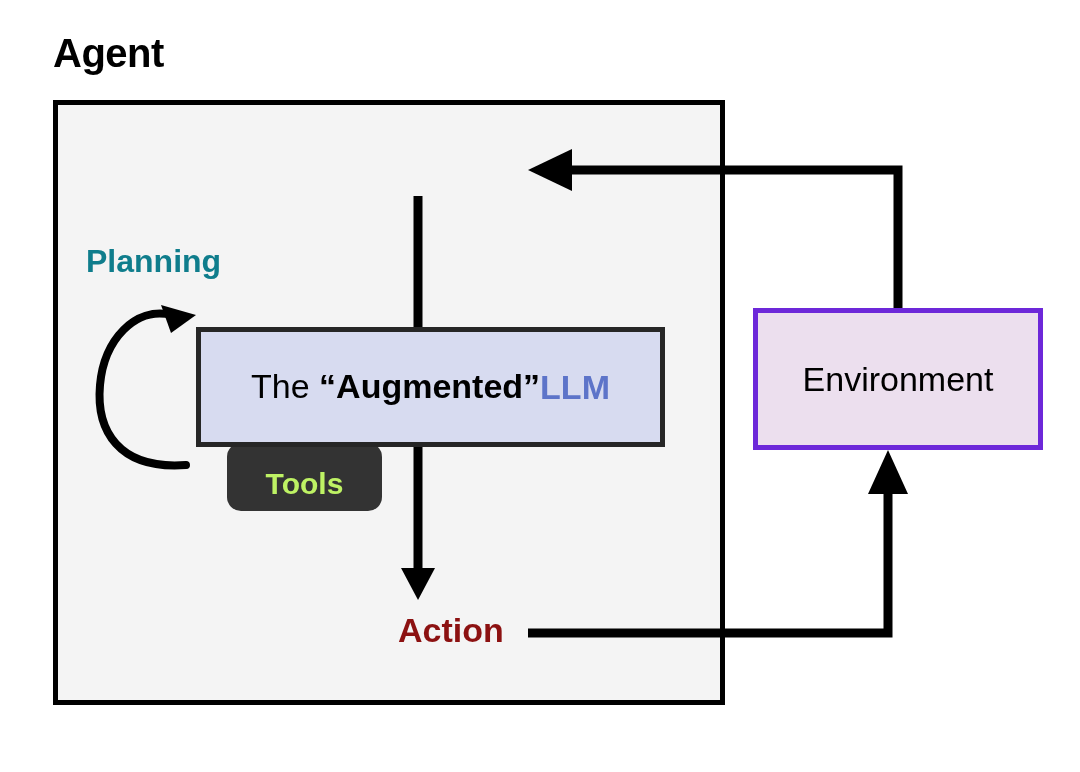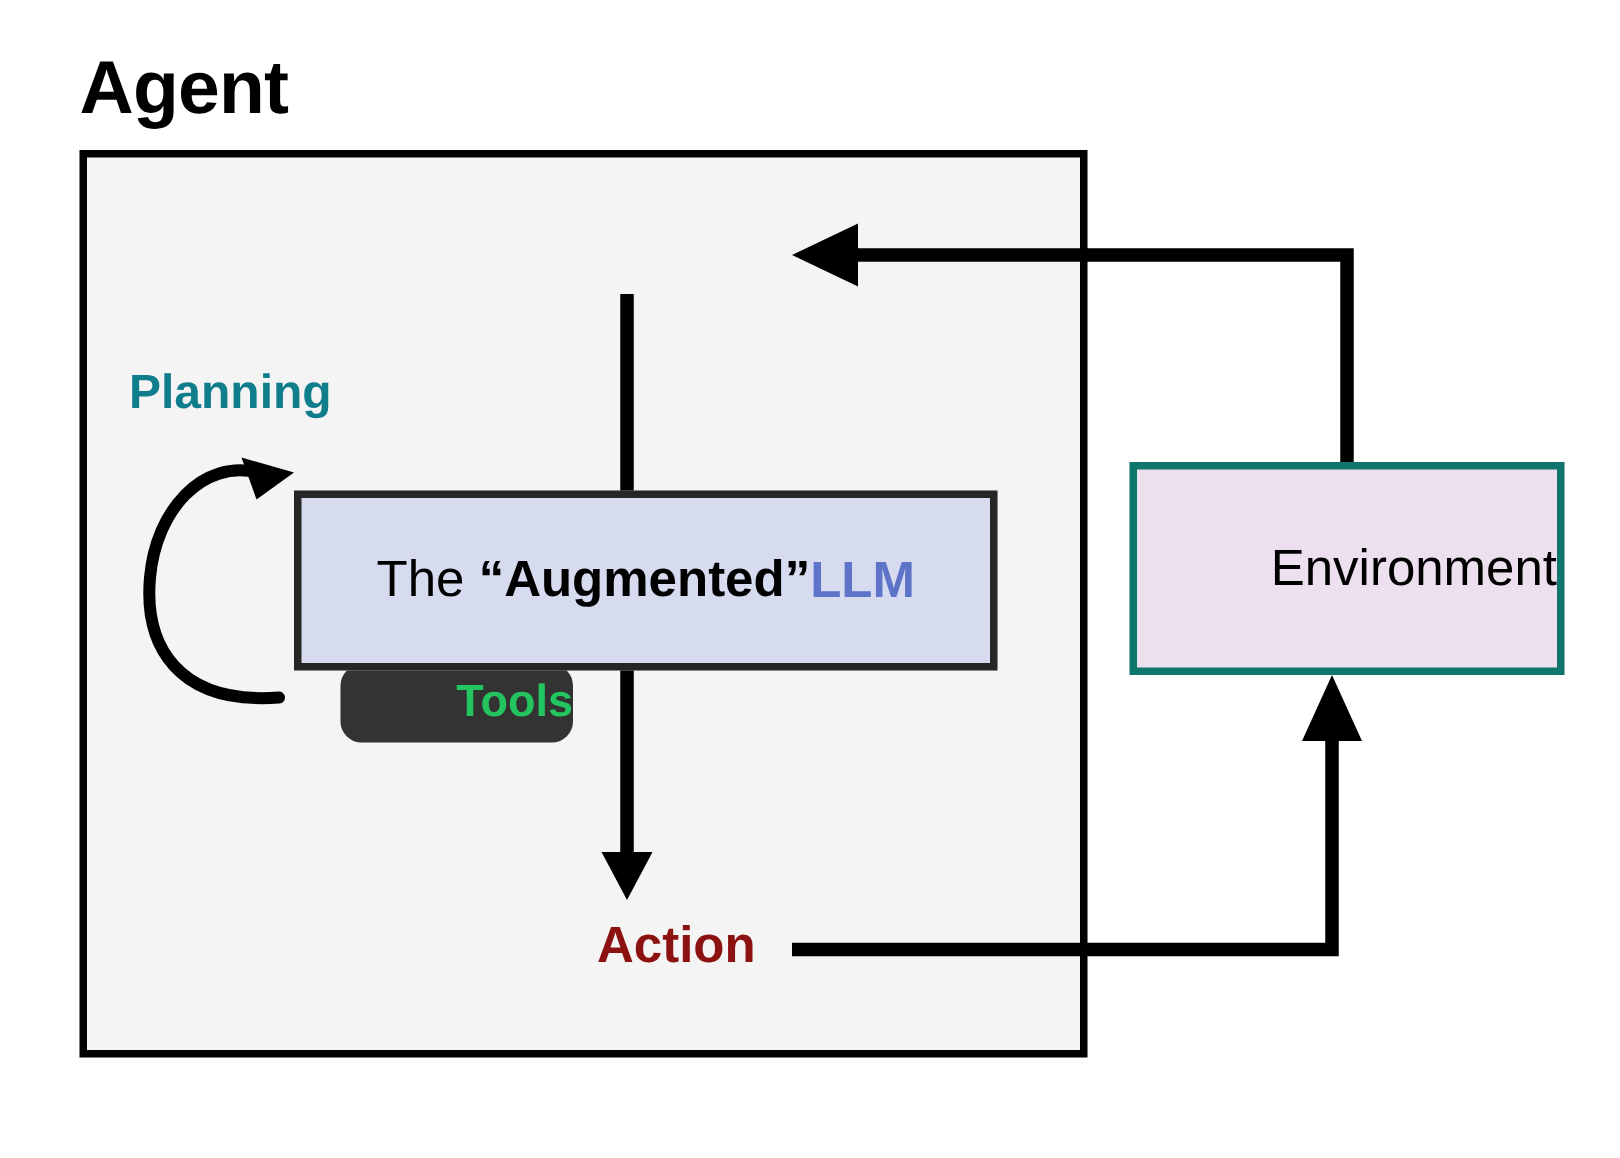--- a/index.html
+++ b/index.html
@@ -18,21 +18,21 @@
     height: 772px;
     background: #ffffff;
     overflow: hidden;
   }
 
   
   .agent-title {
     position: absolute;
     left: 53px;
     top: 33px;
-    font-size: 50px;
+    font-size: 40px;
     font-weight: bold;
     color: #000000;
     letter-spacing: -0.5px;
     line-height: 1;
   }
   .agent-box {
     position: absolute;
     left: 53px;
     top: 100px;
     width: 672px;
@@ -99,30 +99,30 @@
     font-weight: bold;
     color: #5d74c9;
     line-height: 1.1;
     margin-top: 1px;
   }
 
   
   .badge {
     position: absolute;
     top: 443px;
-    height: 52px;
+    height: 68px;
     box-sizing: border-box;
     background: #333333;
     border-radius: 14px;
-    color: #22c55e;
+    color: #bef264;
     font-size: 30px;
     font-weight: bold;
     display: flex;
     align-items: flex-end;
-    justify-content: flex-end;
+    justify-content: center;
     padding-bottom: 10px;
     z-index: 2;
   }
   .badge-tools {
     left: 227px;
     width: 155px;
   }
   .badge-memory {
     left: 452px;
     width: 181px;
@@ -130,24 +130,24 @@
 
   
   .env-box {
     position: absolute;
     left: 753px;
     top: 308px;
     width: 290px;
     height: 142px;
     box-sizing: border-box;
     background: #ecdfee;
-    border: 5px solid #0f766e;
+    border: 5px solid #6d28d9;
     display: flex;
     align-items: center;
-    justify-content: flex-end;
+    justify-content: center;
     z-index: 5;
   }
   .env-label {
     font-size: 34px;
     color: #000000;
     font-weight: normal;
     white-space: nowrap;
   }
 
   

